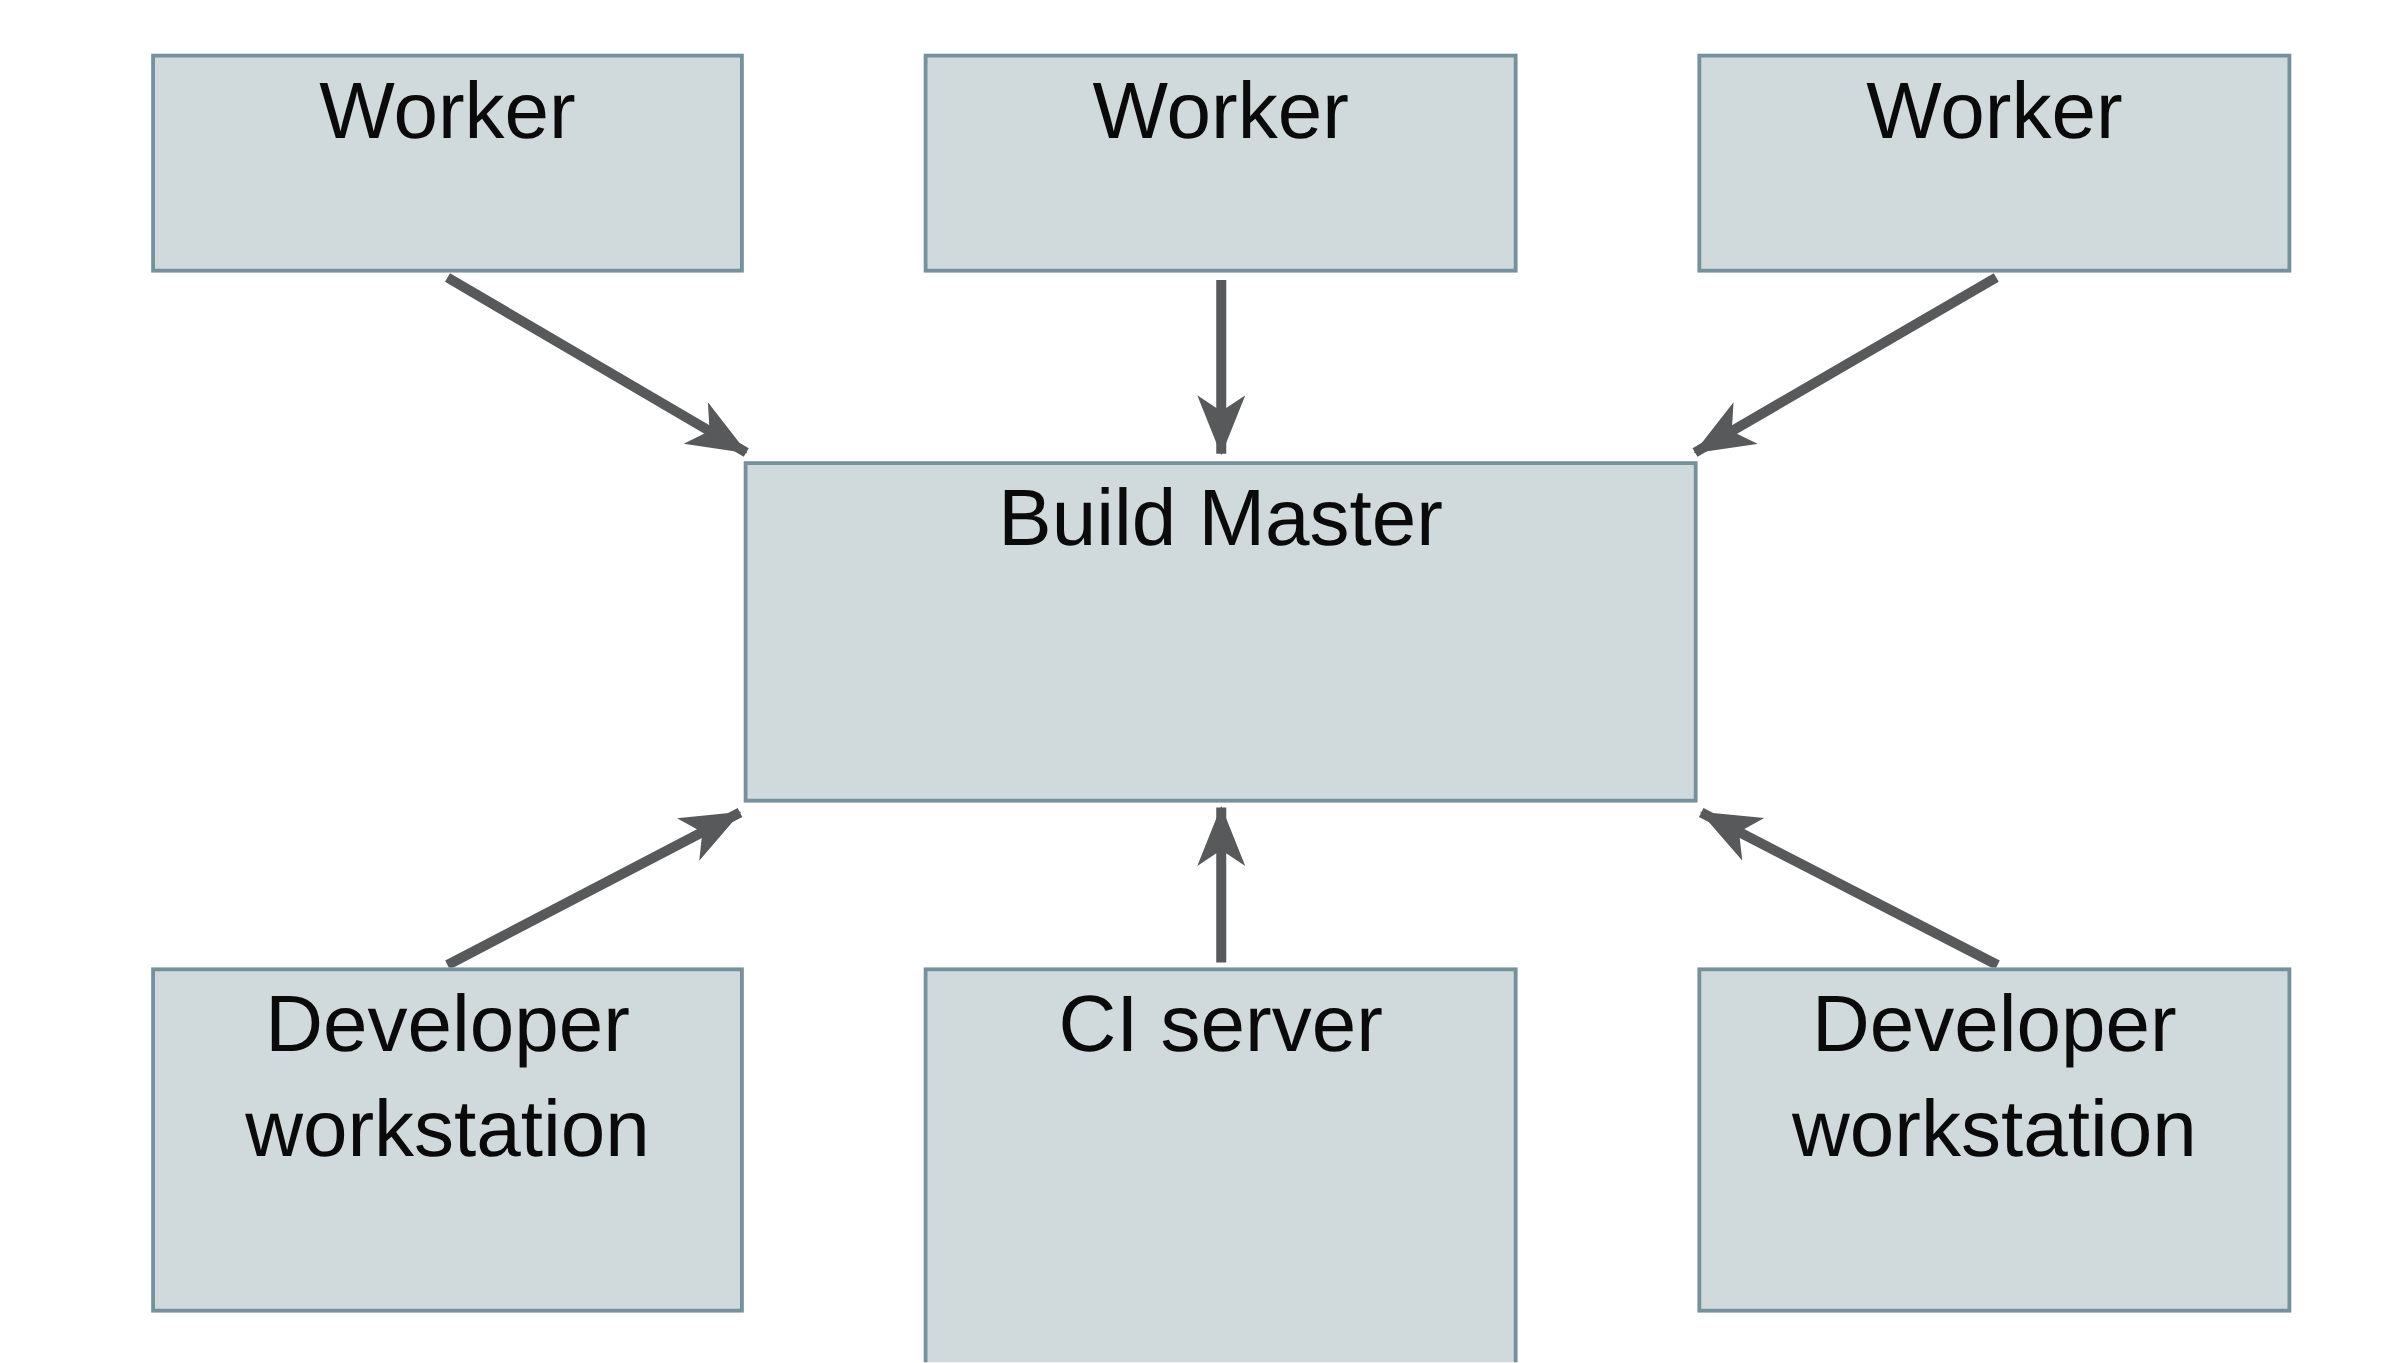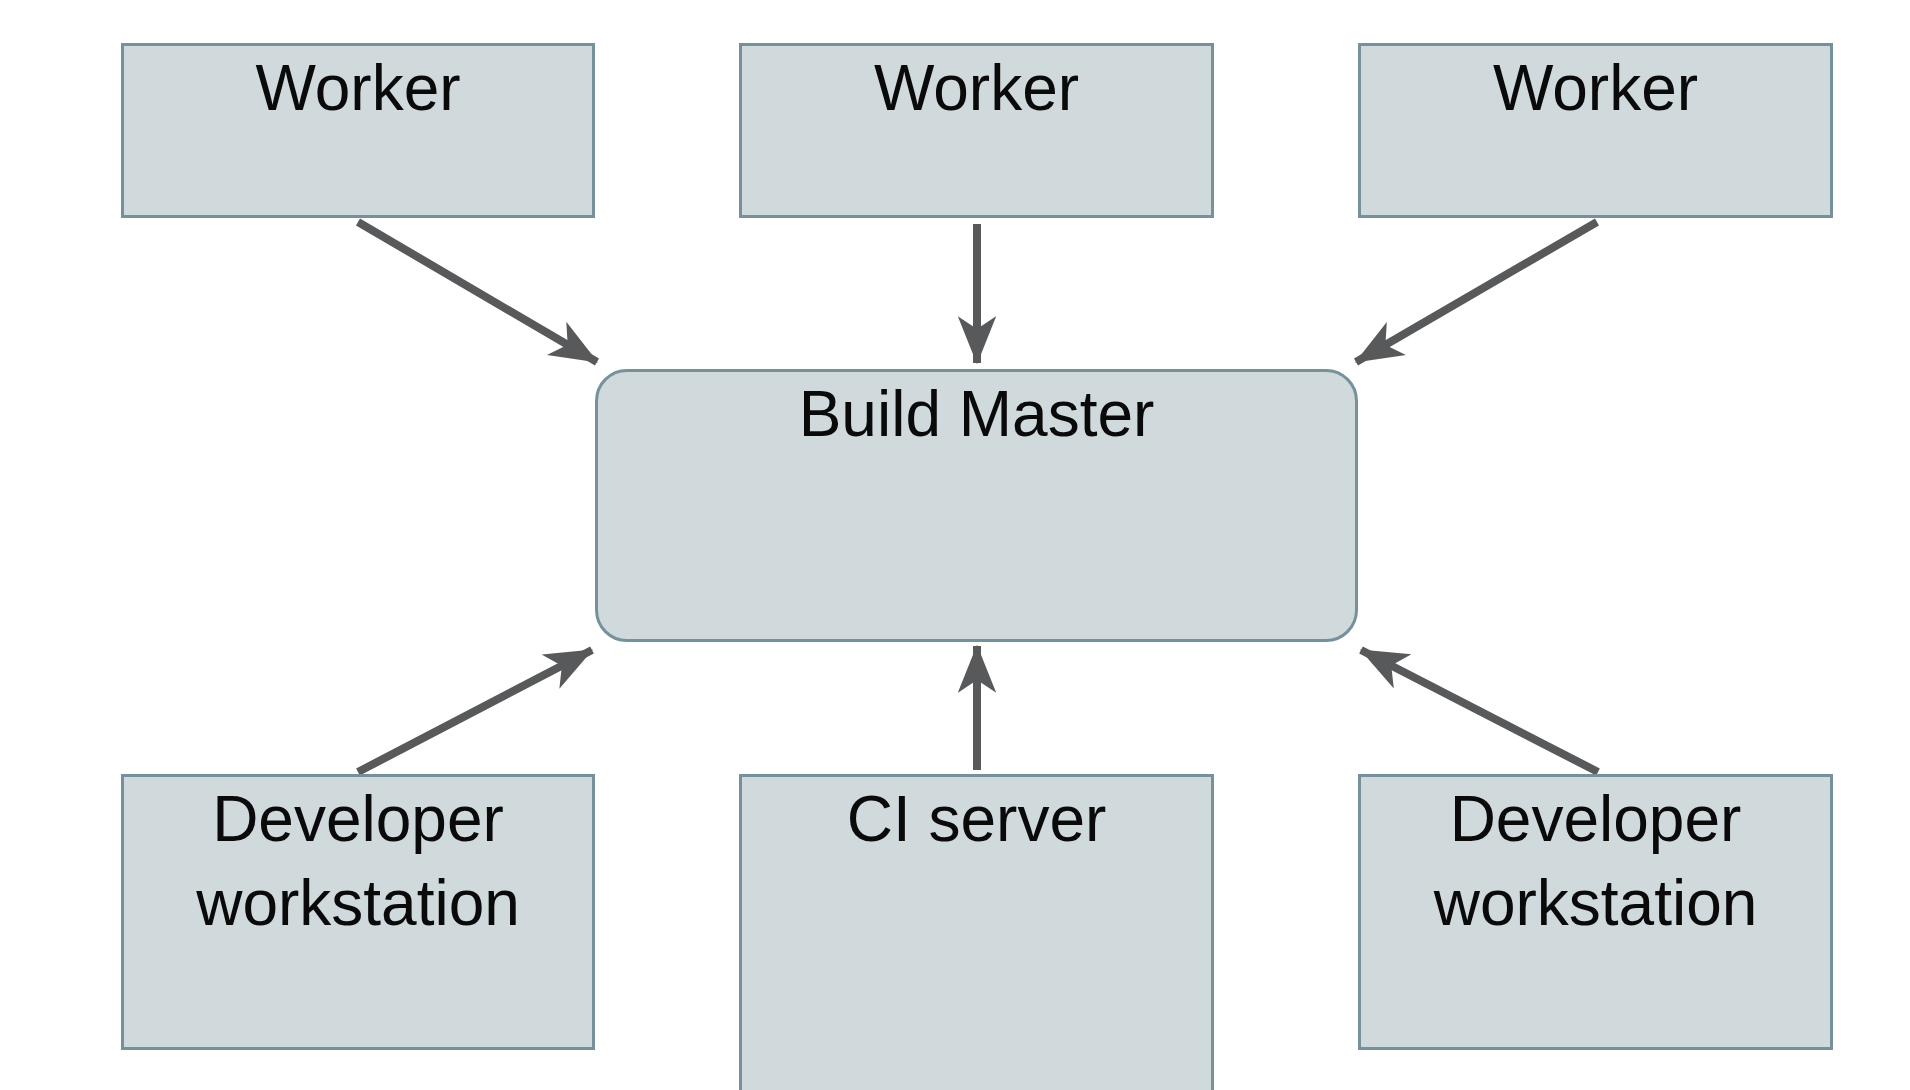--- a/index.html
+++ b/index.html
@@ -63,21 +63,21 @@
 
 <div class="node" style="left: 121px; top: 43px; width: 474px; height: 175px;">
       <span class="node-label">Worker</span>
     </div>
     <div class="node" style="left: 739px; top: 43px; width: 475px; height: 175px;">
       <span class="node-label">Worker</span>
     </div>
     <div class="node" style="left: 1358px; top: 43px; width: 475px; height: 175px;">
       <span class="node-label">Worker</span>
     </div>
-    <div class="node" style="left: 595px; top: 369px; width: 763px; height: 273px; border-radius: 32px;">
+    <div class="node" style="left: 595px; top: 369px; width: 763px; height: 273px;">
       <span class="node-label">Build Master</span>
     </div>
     <div class="node" style="left: 121px; top: 774px; width: 474px; height: 276px;">
       <span class="node-label">Developer workstation</span>
     </div>
     <div class="node" style="left: 739px; top: 774px; width: 475px; height: 347px;">
       <span class="node-label">CI server</span>
     </div>
     <div class="node" style="left: 1358px; top: 774px; width: 475px; height: 276px;">
       <span class="node-label">Developer workstation</span>

